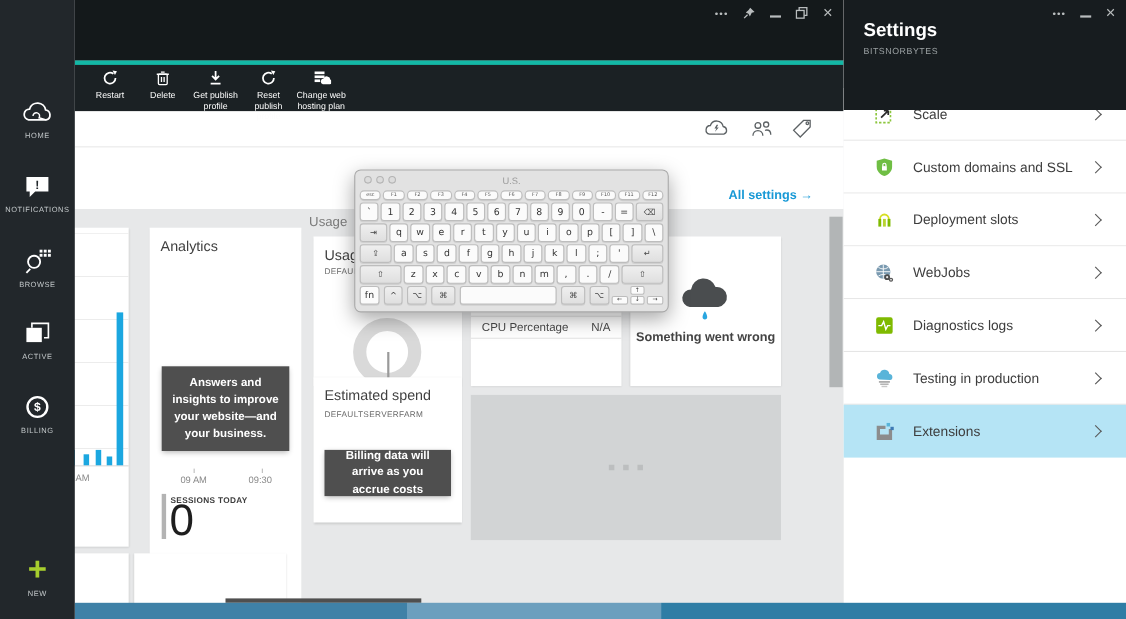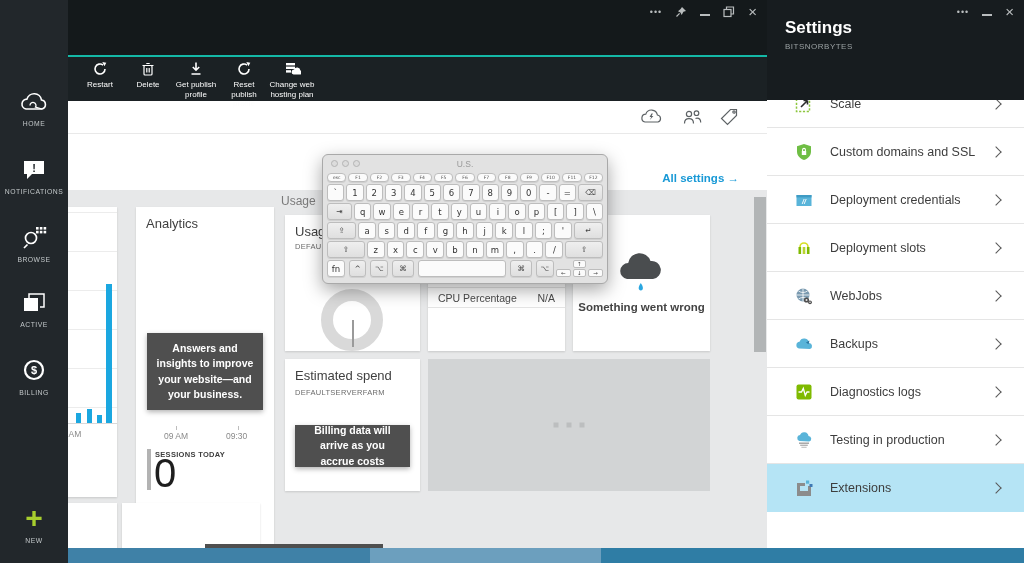--- a/index.html
+++ b/index.html
@@ -4,21 +4,21 @@
 <style>
   html,body{margin:0;padding:0;background:#0e1113;}
   *{box-sizing:border-box;}
   .screen{position:relative;width:1024px;height:563px;overflow:hidden;
     font-family:"Liberation Sans","DejaVu Sans",sans-serif;background:#e7e8e9;}
 
   
   .main-blade{position:absolute;left:68px;top:0;width:699px;height:563px;background:#e7e8e9;}
   .main-header{position:absolute;left:0;top:0;width:699px;height:55px;background:#14191b;z-index:6;}
   .main-toolbar{position:absolute;left:0;top:55px;width:699px;height:46px;background:#1b2124;
-    border-top:2px solid #14b8a6;z-index:6;display:flex;align-items:flex-start;padding-left:8px;}
+    border-top:4px solid #14b8a6;z-index:6;display:flex;align-items:flex-start;padding-left:8px;}
   .win-controls{position:absolute;right:10px;top:4px;display:flex;gap:13px;align-items:center;height:16px;z-index:7;}
   .wc{color:#b9bdbe;font-size:12px;line-height:16px;cursor:default;}
   .wc-more{font-size:9px;letter-spacing:1px;}
   .wc-min{width:10px;height:2px;background:#b9bdbe;margin-top:6px;}
   .wc-close{font-size:15px;}
   .tb-btn{width:48px;margin-top:4px;display:flex;flex-direction:column;align-items:center;color:#fff;}
   .tb-btn .ic{height:17px;margin-bottom:2px;}
   .tb-label{font-size:8px;line-height:1.2;text-align:center;color:#fdfdfd;}
 
   .white-strip{position:absolute;left:0;top:101px;width:699px;height:89px;background:#ffffff;z-index:5;}
@@ -29,21 +29,21 @@
   .content{position:absolute;left:0;top:190px;width:699px;height:373px;background:#e7e8e9;}
 
   .card{position:absolute;background:#fff;box-shadow:0 1px 2px rgba(0,0,0,.14);}
   .card-a{left:-28px;top:17px;width:77px;height:290px;}
   .card-a2{left:-28px;top:313px;width:77px;height:60px;}
   .card-b{left:68px;top:17px;width:138px;height:347px;}
   .card-b2{left:54px;top:313px;width:138px;height:60px;}
   .card-c{left:217px;top:25px;width:135px;height:136px;}
   .card-d{left:360px;top:25px;width:137px;height:136px;}
   .card-e{left:505px;top:25px;width:137px;height:136px;}
-  .card-f{left:217px;top:169px;width:135px;height:132px;}
+  .card-f{left:217px;top:153px;width:135px;height:132px;}
   .card-g{left:360px;top:169px;width:282px;height:132px;background:#d2d4d5;box-shadow:none;}
 
   .sec-label{position:absolute;left:213px;top:4px;font-size:12px;color:#7a7a7a;}
 
   .tile-title{position:absolute;left:10px;top:9px;font-size:13px;color:#3f3f3f;}
   .tile-sub{position:absolute;left:10px;top:27px;font-size:7.5px;color:#6b6b6b;letter-spacing:.3px;}
 
   .tip{position:absolute;background:#4f4f4f;color:#fff;font-size:10.5px;font-weight:bold;
     text-align:center;display:flex;align-items:center;justify-content:center;
     box-shadow:0 2px 5px rgba(0,0,0,.3);padding:4px 8px;line-height:1.45;z-index:3;}
@@ -332,31 +332,20 @@
               <rect x="6.8" y="8" width="4.4" height="4" fill="#fff"></rect>
               <path d="M7.6 8V6.8a1.4 1.4 0 0 1 2.8 0V8" fill="none" stroke="#fff" stroke-width="1.1"></path>
             </svg>
           </span>
         <span class="slabel">Custom domains and SSL</span>
         <span class="chev"></span>
       </div>
       <div class="srow">
         <span class="sic">
             <svg width="18" height="18" viewBox="0 0 18 18">
-              <rect x="1.5" y="4" width="15" height="11" fill="#59b4d9"></rect>
-              <rect x="1.5" y="4" width="15" height="2.4" fill="#3f9bc4"></rect>
-              <text x="9" y="12.5" text-anchor="middle" font-size="7" font-weight="bold" font-style="italic" fill="#fff" font-family="sans-serif">//</text>
-            </svg>
-          </span>
-        <span class="slabel">Deployment credentials</span>
-        <span class="chev"></span>
-      </div>
-      <div class="srow">
-        <span class="sic">
-            <svg width="18" height="18" viewBox="0 0 18 18">
               <path d="M5 8a4 4 0 0 1 8 0" fill="none" stroke="#d7df23" stroke-width="1.6"></path>
               <rect x="3.5" y="8" width="2.6" height="7" fill="#7fba00"></rect>
               <rect x="7.7" y="8" width="2.6" height="7" fill="#b8d432"></rect>
               <rect x="11.9" y="8" width="2.6" height="7" fill="#7fba00"></rect>
             </svg>
           </span>
         <span class="slabel">Deployment slots</span>
         <span class="chev"></span>
       </div>
       <div class="srow">
@@ -364,30 +353,20 @@
             <svg width="18" height="18" viewBox="0 0 18 18">
               <circle cx="8" cy="8" r="6.5" fill="#7a9ab0"></circle>
               <path d="M8 1.5v13M1.5 8h13M3.5 4a8 8 0 0 0 9 0M3.5 12a8 8 0 0 1 9 0" fill="none" stroke="#fff" stroke-width=".8"></path>
               <circle cx="11.5" cy="13" r="2.6" fill="#4d4d4d"></circle>
               <circle cx="11.5" cy="13" r="1" fill="#e8e8e8"></circle>
               <circle cx="15" cy="15.3" r="1.9" fill="#4d4d4d"></circle>
               <circle cx="15" cy="15.3" r=".8" fill="#e8e8e8"></circle>
             </svg>
           </span>
         <span class="slabel">WebJobs</span>
-        <span class="chev"></span>
-      </div>
-      <div class="srow">
-        <span class="sic">
-            <svg width="18" height="18" viewBox="0 0 18 18">
-              <path d="M4 13.5a3.4 3.4 0 0 1 .5-6.7A5 5 0 0 1 14.2 8a3.1 3.1 0 0 1 .8 6z" fill="#59b4d9"></path>
-              <path d="M11 7.5l3.5-2-1 3.8z" fill="#2d77a1"></path>
-            </svg>
-          </span>
-        <span class="slabel">Backups</span>
         <span class="chev"></span>
       </div>
       <div class="srow">
         <span class="sic">
             <svg width="18" height="18" viewBox="0 0 18 18">
               <rect x="1.5" y="1.5" width="15" height="15" rx="2" fill="#7fba00"></rect>
               <path d="M3.5 9h3l1.8-3.6 2 7 1.7-3.4h2.5" fill="none" stroke="#fff" stroke-width="1.3"></path>
             </svg>
           </span>
         <span class="slabel">Diagnostics logs</span>

